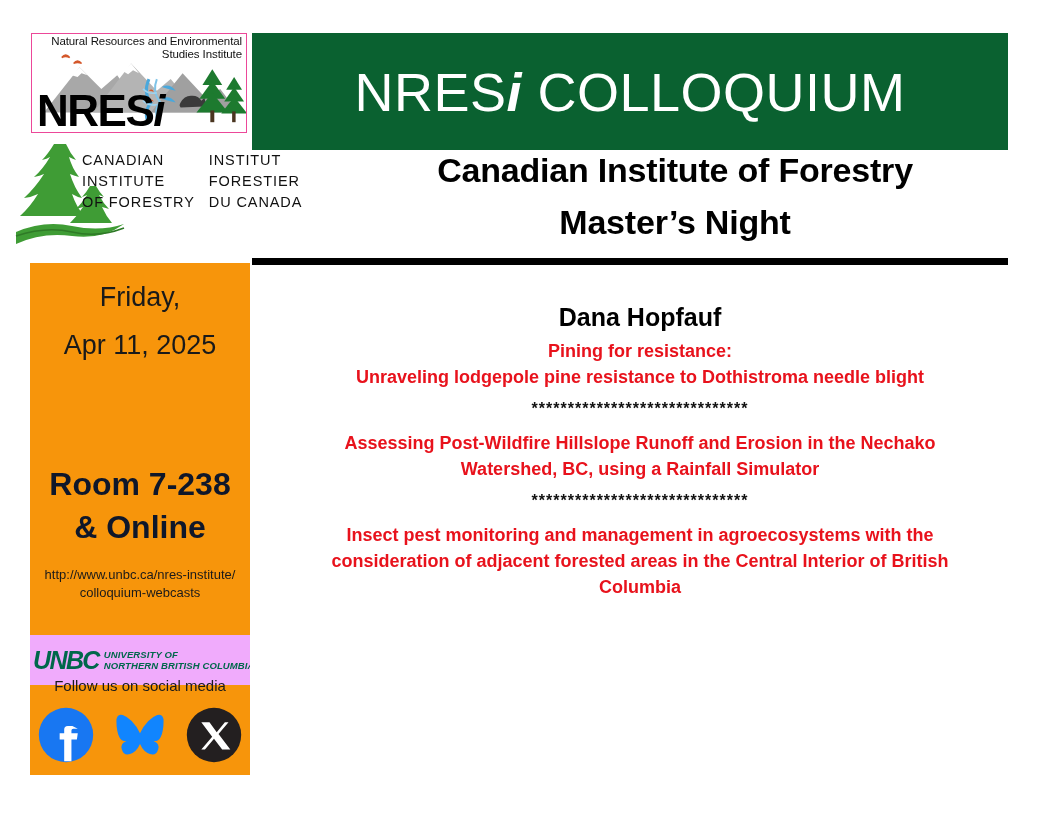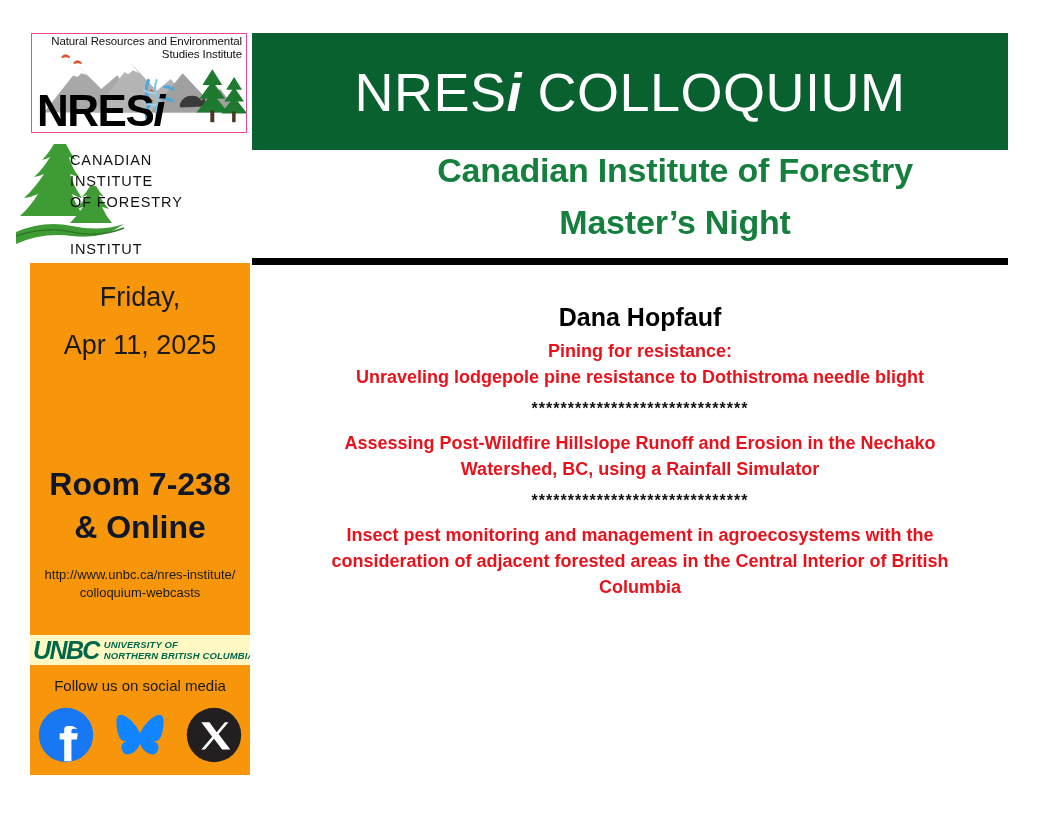--- a/index.html
+++ b/index.html
@@ -98,45 +98,44 @@
   }
   .cif-tree-svg {
     position: absolute;
     left: 4px;
     top: 2px;
     width: 112px;
     height: 108px;
   }
   .cif-text {
     position: absolute;
-    left: 60px;
+    left: 72px;
     top: 12px;
     display: flex;
-    gap: 26px;
-    flex-direction: column;
+    gap: 14px;
   }
   .cif-col {
     font-size: 14.5px;
     line-height: 21px;
     letter-spacing: 0.9px;
     color: #111;
     white-space: nowrap;
   }
 
   
   .event-title {
     position: absolute;
     left: 330px;
     top: 144px;
     width: 690px;
     text-align: center;
     font-size: 34px;
     line-height: 52px;
     font-weight: bold;
-    color: #15803d;
+    color: #000000;
     letter-spacing: -0.2px;
   }
 
   
   .divider {
     position: absolute;
     left: 252px;
     top: 258px;
     width: 756px;
     height: 7px;
@@ -189,22 +188,22 @@
     line-height: 18px;
     color: #1a1a1a;
   }
 
   
   .unbc-band {
     position: absolute;
     left: 0;
     top: 372px;
     width: 220px;
-    height: 30px;
-    background: #fef9c3;
+    height: 50px;
+    background: #f0abfc;
     display: flex;
     align-items: center;
     overflow: hidden;
   }
   .unbc-mark {
     font-size: 25px;
     font-weight: bold;
     font-style: italic;
     color: #00674B;
     letter-spacing: -1.6px;

